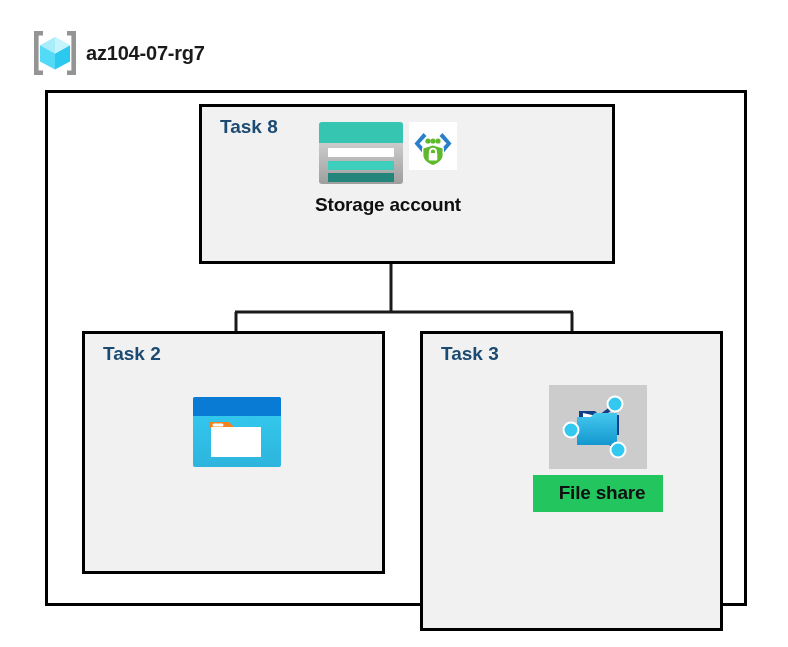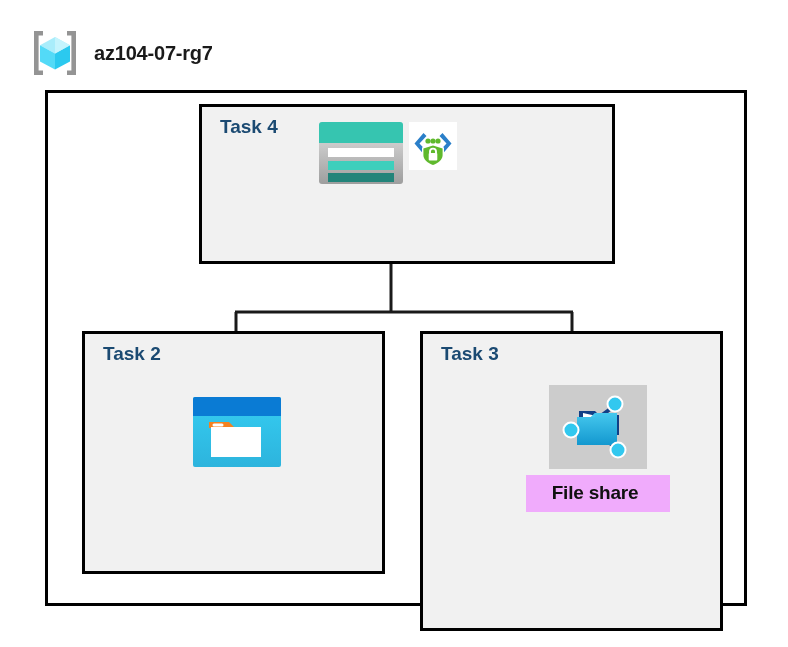--- a/index.html
+++ b/index.html
@@ -15,21 +15,21 @@
     overflow: hidden;
   }
 
   
   #rg-header {
     position: absolute;
     left: 30px;
     top: 28px;
     display: flex;
     align-items: center;
-    gap: 14px;
+    gap: 6px;
   }
   #rg-icon {
     width: 50px;
     height: 50px;
     display: block;
   }
   #rg-title {
     font-size: 20px;
     font-weight: bold;
     color: #1a1a1a;
@@ -94,22 +94,22 @@
   }
   .node-caption {
     font-size: 19px;
     font-weight: bold;
     color: #101010;
     white-space: nowrap;
     margin-top: 6px;
     letter-spacing: -0.2px;
   }
   .node-caption.highlighted {
-    background: #f0abfc;
-    padding: 7px 32px 8px 26px;
+    background: #22c55e;
+    padding: 7px 18px 8px 26px;
   }
 
   
   #node-storage-account {
     left: 288px;
     top: 122px;
     width: 200px;
   }
   #storage-icon-row {
     display: flex;
@@ -173,21 +173,21 @@
   <line x1="391" y1="226" x2="391" y2="312" stroke="#1a1a1a" stroke-width="3"></line>
 
   <line x1="235" y1="312" x2="573" y2="312" stroke="#1a1a1a" stroke-width="3"></line>
 
   <line x1="236" y1="312" x2="236" y2="393" stroke="#1a1a1a" stroke-width="3"></line>
 
   <line x1="572" y1="312" x2="572" y2="388" stroke="#1a1a1a" stroke-width="3"></line>
 </svg>
 
 <div class="task-box" id="task-box-1">
-  <span class="task-label">Task 4</span>
+  <span class="task-label">Task 8</span>
 </div>
 
 <div class="node" id="node-storage-account">
   <div id="storage-icon-row">
     <span>
       <svg width="84" height="62" viewBox="0 0 84 62" xmlns="http://www.w3.org/2000/svg">
         <defs>
           <linearGradient id="saBody" x1="0" y1="0" x2="0" y2="1">
             <stop offset="0%" stop-color="#e3e3e3"></stop>
             <stop offset="100%" stop-color="#9e9e9e"></stop>
@@ -215,20 +215,21 @@
 
         <path d="M24 22 L35 25.5 L35 33 C35 38.5 30 42.5 24 44.5 C18 42.5 13 38.5 13 33 L13 25.5 Z" fill="#ffffff"></path>
         <path d="M24 23.5 L33.6 26.6 L33.6 33 C33.6 37.7 29.3 41.2 24 43 C18.7 41.2 14.4 37.7 14.4 33 L14.4 26.6 Z" fill="#5fb92d"></path>
 
         <path d="M21 31.5 L21 29.6 A3 3 0 0 1 27 29.6 L27 31.5" fill="none" stroke="#ffffff" stroke-width="1.9"></path>
 
         <rect x="19.7" y="31" width="8.6" height="7.4" rx="1" fill="#ffffff"></rect>
       </svg>
     </span>
   </div>
+  <span class="node-caption">Storage account</span>
 </div>
 
 <div class="task-box" id="task-box-2">
   <span class="task-label">Task 2</span>
 </div>
 
 <div class="node" id="node-blob-container">
   <span>
     <svg width="92" height="74" viewBox="0 0 92 74" xmlns="http://www.w3.org/2000/svg">
       <defs>

